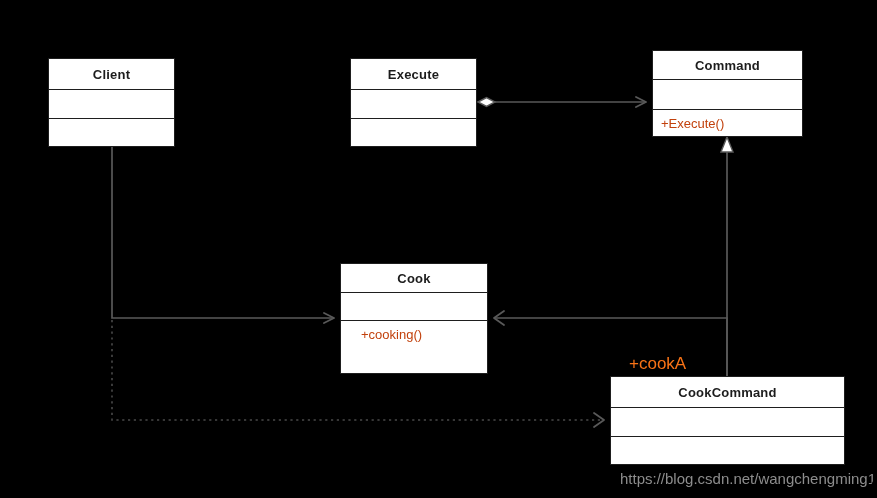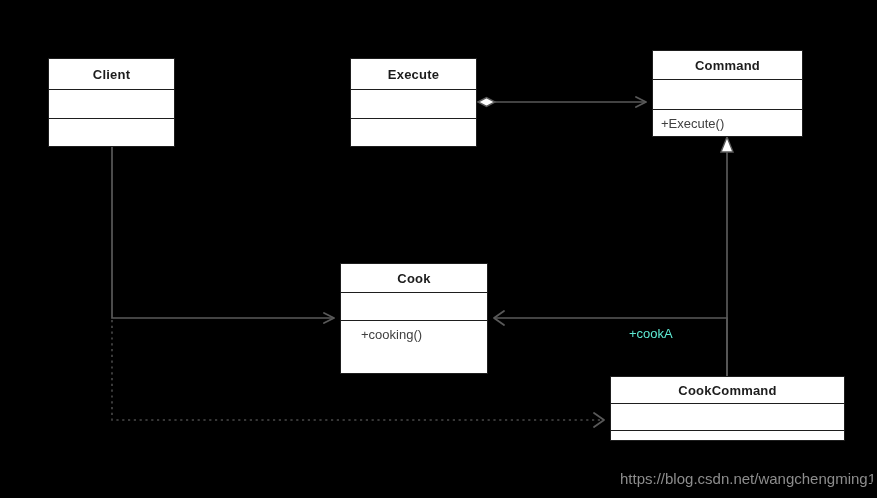--- a/index.html
+++ b/index.html
@@ -47,32 +47,33 @@
     font-size: 13px;
     color: #1c1c1c;
     letter-spacing: 0.2px;
   }
   .uml-attrs {
     padding: 4px 8px;
   }
   .uml-ops {
     padding: 5px 8px 4px 8px;
     font-size: 13px;
-    color: #404040;
+    color: #c2410c;
     line-height: 1.45;
   }
   .uml-ops div {
     white-space: nowrap;
   }
   .edge-label {
     position: absolute;
-    font-size: 13px;
-    color: #5eead4;
+    font-size: 17px;
+    color: #f97316;
     z-index: 6;
     white-space: nowrap;
+    margin-top: 28px;
   }
   .watermark {
     position: absolute;
     font-size: 15px;
     color: #8d8d8d;
     z-index: 7;
     white-space: nowrap;
     font-family: "Liberation Sans", sans-serif;
   }
 </style>
@@ -137,21 +138,21 @@
   </div>
 
   <div class="uml-class" style="left:340px; top:263px; width:148px; height:111px;">
     <div class="uml-compartment uml-name" style="height:28px;">Cook</div>
     <div class="uml-compartment uml-attrs" style="height:28px;"></div>
     <div class="uml-compartment uml-ops" style="flex:1;padding-left:20px;">
       <div>+cooking()</div>
     </div>
   </div>
 
-  <div class="uml-class" style="left:610px; top:376px; width:235px; height:65px;">
+  <div class="uml-class" style="left:610px; top:376px; width:235px; height:89px;">
     <div class="uml-compartment uml-name" style="height:30px;">CookCommand</div>
     <div class="uml-compartment uml-attrs" style="height:29px;"></div>
     <div class="uml-compartment uml-ops" style="flex:1;"></div>
   </div>
 
   <div class="edge-label" style="left:629px; top:326px;">+cookA</div>
 
   <div class="watermark" style="left:620px; top:470px;">https://blog.csdn.net/wangchengming1</div>
 
 </div>

